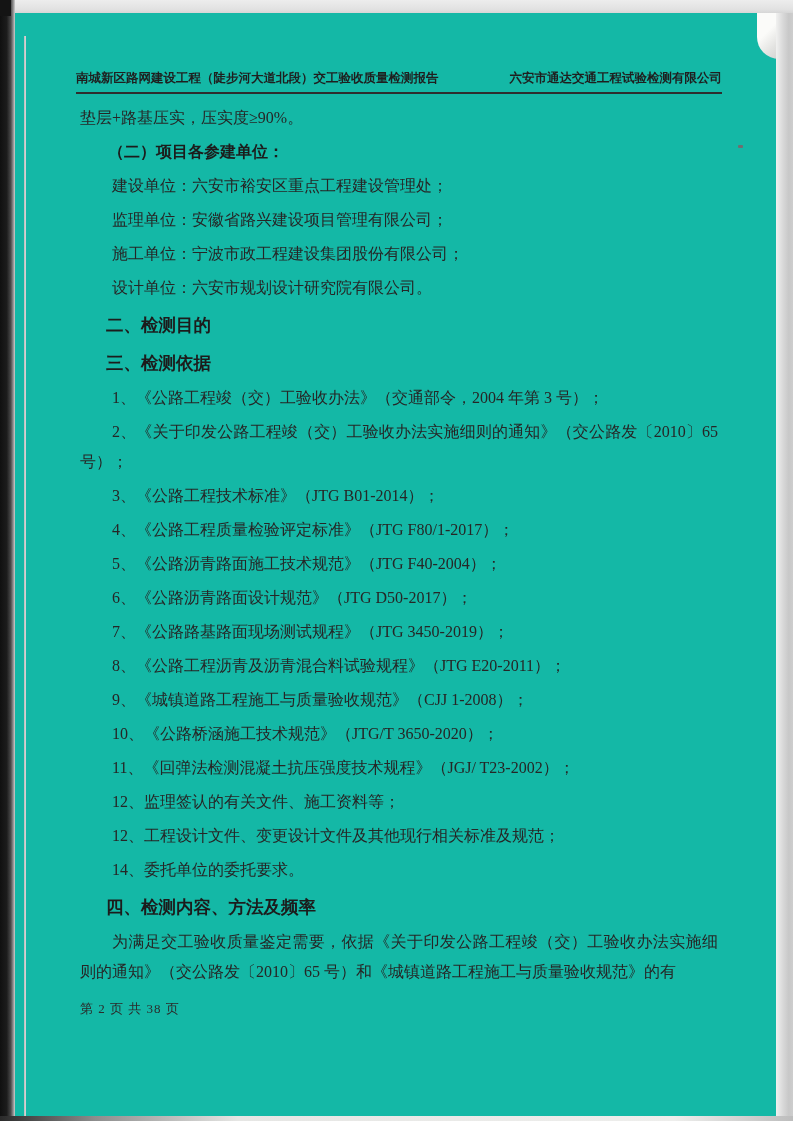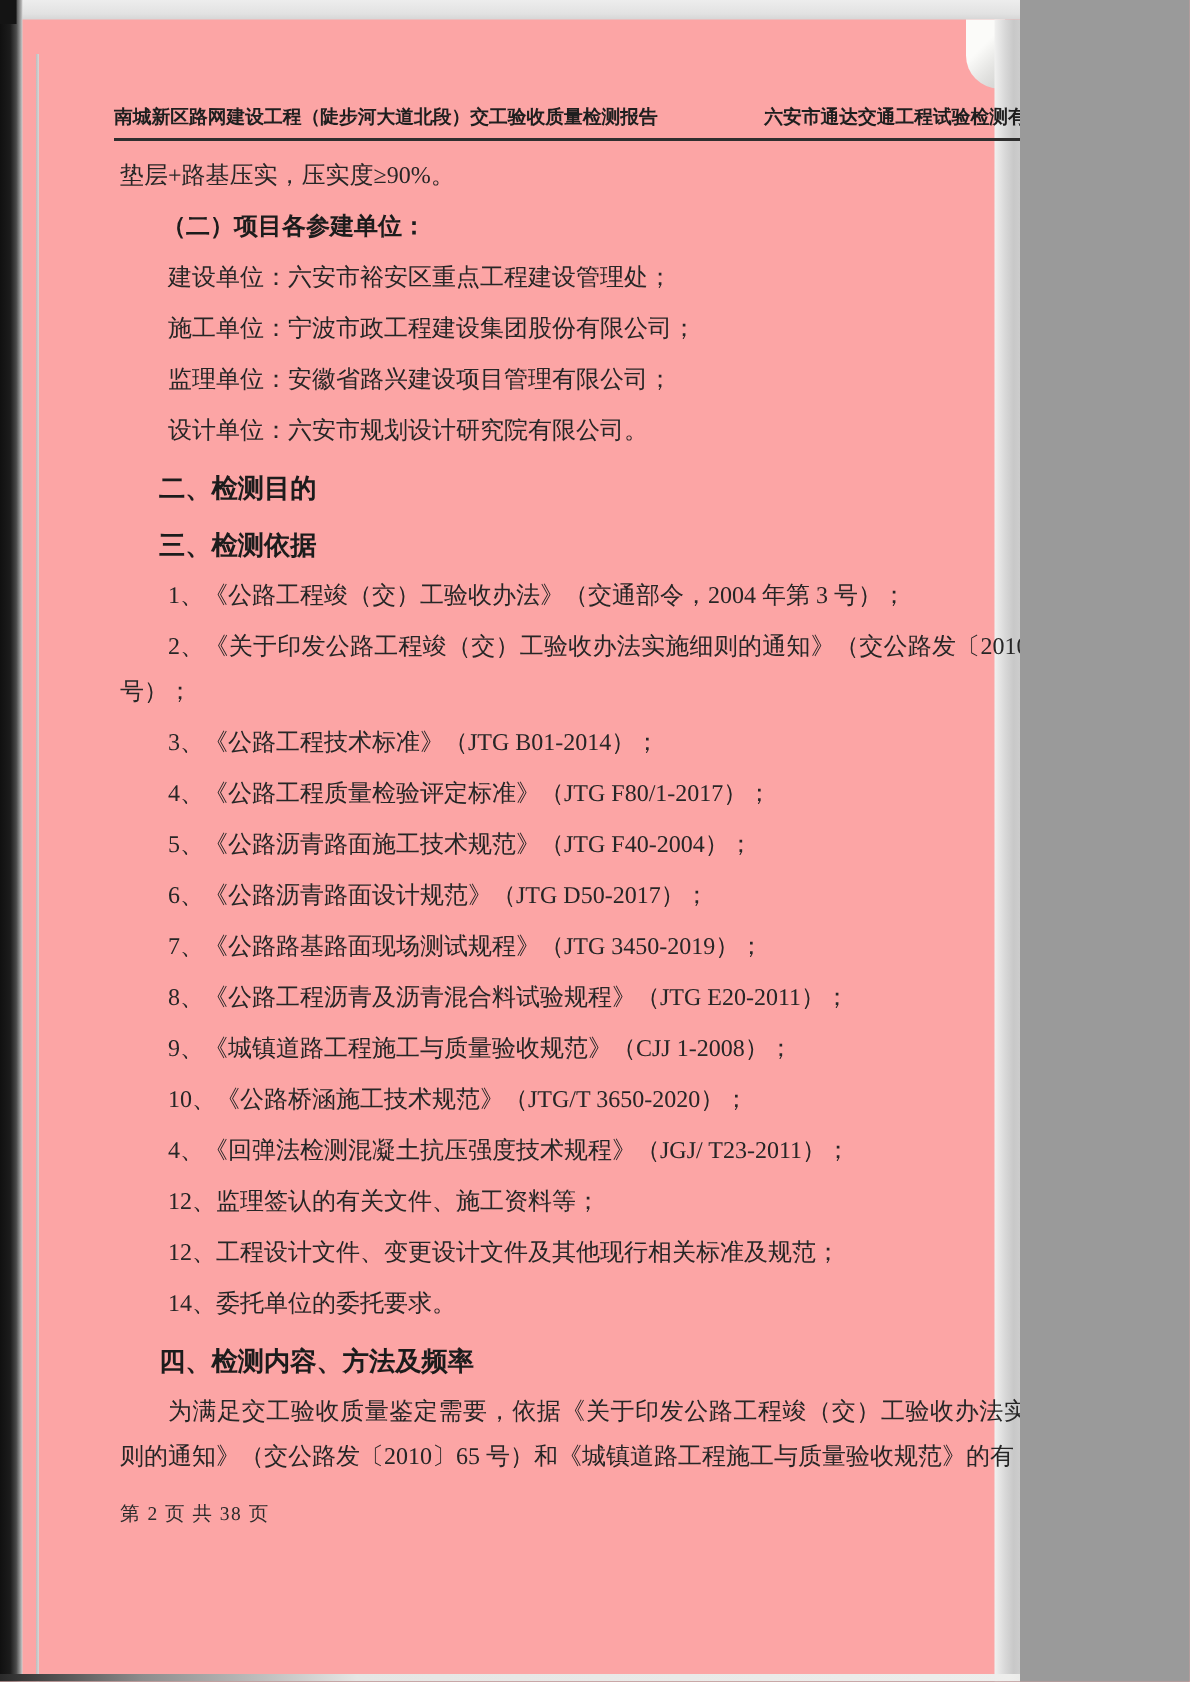--- a/index.html
+++ b/index.html
@@ -1,19 +1,19 @@
 <!DOCTYPE html>
 <html><head>
 <meta charset="utf-8">
 <style>
   html,body{margin:0;padding:0;background:#9a9a9a;}
   .scan{
     position:relative;
-    width:680px;height:1121px;
-    background:#fca5a5;
+    width:793px;height:1121px;
+    background:#14b8a6;
     overflow:hidden;
     font-family:"Liberation Serif","DejaVu Serif",serif;
     color:#262626;
   }
   
   .scanner-top{
     position:absolute;top:0;left:0;width:793px;height:13px;
     background:linear-gradient(to bottom,#ededed,#e2e2e2 70%,#d6d6d6);
   }
   .corner-blotch{
@@ -93,38 +93,38 @@
 
     <div class="running-header">
       <span>南城新区路网建设工程（陡步河大道北段）交工验收质量检测报告</span>
       <span>六安市通达交通工程试验检测有限公司</span>
     </div>
 
     <p class="lead">垫层+路基压实，压实度≥90%。</p>
 
     <p class="sub-heading">（二）项目各参建单位：</p>
     <p class="indent">建设单位：六安市裕安区重点工程建设管理处；</p>
+    <p class="indent">监理单位：安徽省路兴建设项目管理有限公司；</p>
     <p class="indent">施工单位：宁波市政工程建设集团股份有限公司；</p>
-    <p class="indent">监理单位：安徽省路兴建设项目管理有限公司；</p>
     <p class="indent">设计单位：六安市规划设计研究院有限公司。</p>
 
     <p class="heading">二、检测目的</p>
 
     <p class="heading">三、检测依据</p>
     <p class="indent">1、《公路工程竣（交）工验收办法》（交通部令，2004 年第 3 号）；</p>
     <p class="indent">2、《关于印发公路工程竣（交）工验收办法实施细则的通知》（交公路发〔2010〕65 号）；</p>
     <p class="indent">3、《公路工程技术标准》（JTG B01-2014）；</p>
     <p class="indent">4、《公路工程质量检验评定标准》（JTG F80/1-2017）；</p>
     <p class="indent">5、《公路沥青路面施工技术规范》（JTG F40-2004）；</p>
     <p class="indent">6、《公路沥青路面设计规范》（JTG D50-2017）；</p>
     <p class="indent">7、《公路路基路面现场测试规程》（JTG 3450-2019）；</p>
     <p class="indent">8、《公路工程沥青及沥青混合料试验规程》（JTG E20-2011）；</p>
     <p class="indent">9、《城镇道路工程施工与质量验收规范》（CJJ 1-2008）；</p>
     <p class="indent">10、《公路桥涵施工技术规范》（JTG/T 3650-2020）；</p>
-    <p class="indent">4、《回弹法检测混凝土抗压强度技术规程》（JGJ/ T23-2011）；</p>
+    <p class="indent">11、《回弹法检测混凝土抗压强度技术规程》（JGJ/ T23-2002）；</p>
     <p class="indent">12、监理签认的有关文件、施工资料等；</p>
     <p class="indent">12、工程设计文件、变更设计文件及其他现行相关标准及规范；</p>
     <p class="indent">14、委托单位的委托要求。</p>
 
     <p class="heading">四、检测内容、方法及频率</p>
     <p class="indent">为满足交工验收质量鉴定需要，依据《关于印发公路工程竣（交）工验收办法实施细则的通知》（交公路发〔2010〕65 号）和《城镇道路工程施工与质量验收规范》的有</p>
 
     <p class="footer">第 2 页 共 38 页</p>
 
   </div>

